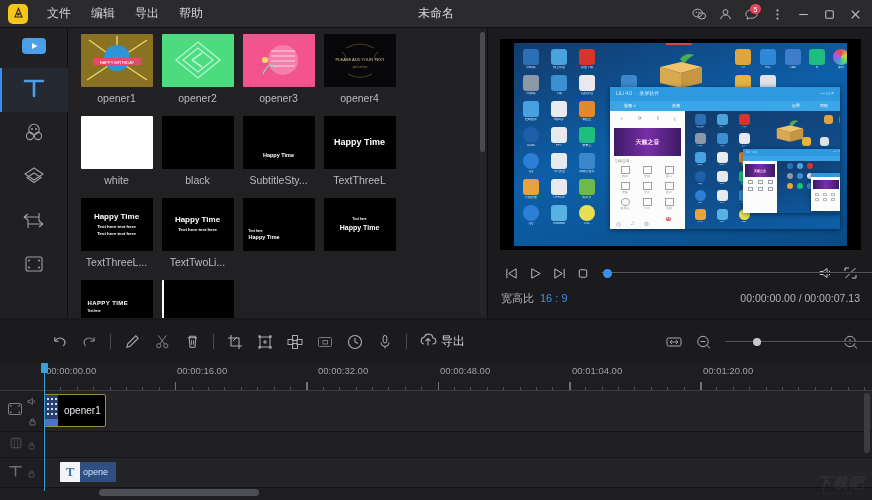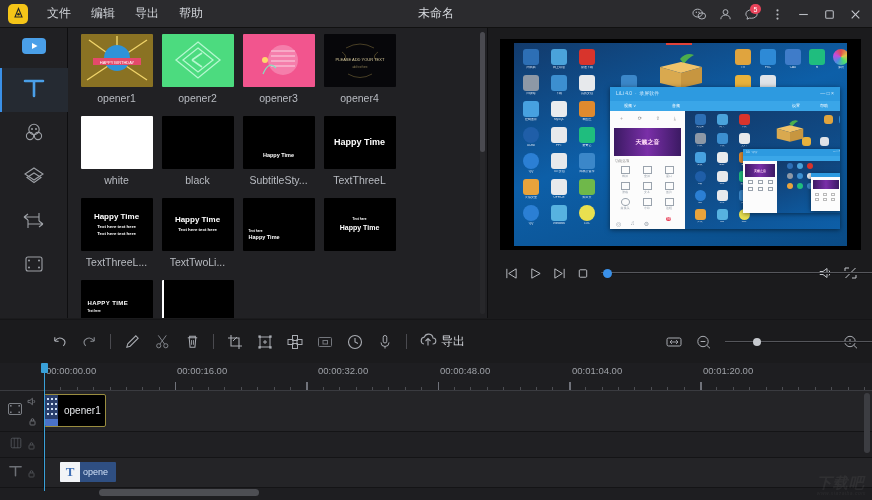--- a/index.html
+++ b/index.html
@@ -887,20 +887,25 @@
           </svg>
       </div>
       <div class="pv-btn">
         <svg width="15" height="14" viewBox="0 0 15 14">
             <path d="M2 5 V2 H6 M13 9 V12 H9" fill="none" stroke="#c3c6cb" stroke-width="1"></path>
             <path d="M12.5 2 L2.5 12" stroke="#c3c6cb" stroke-width="1"></path>
           </svg>
       </div>
     </div>
 
+    <div class="pv-meta">
+      <span>宽高比</span>
+      <span class="ratio-val">16 : 9</span>
+      <span class="tc">00:00:00.00 / 00:00:07.13</span>
+    </div>
   </div>
 
   <div class="toolbar">
     <div style="width:44px;"></div>
     <div class="tool">
       <svg width="17" height="16" viewBox="0 0 18 16">
           <path d="M4 7 Q9 1 14 6 Q16 9 13 12" fill="none" stroke="#a9acb2" stroke-width="1.2"></path>
           <path d="M4 7 L4 3 M4 7 L8 7.4" stroke="#a9acb2" stroke-width="1.2" fill="none"></path>
         </svg>
     </div>

